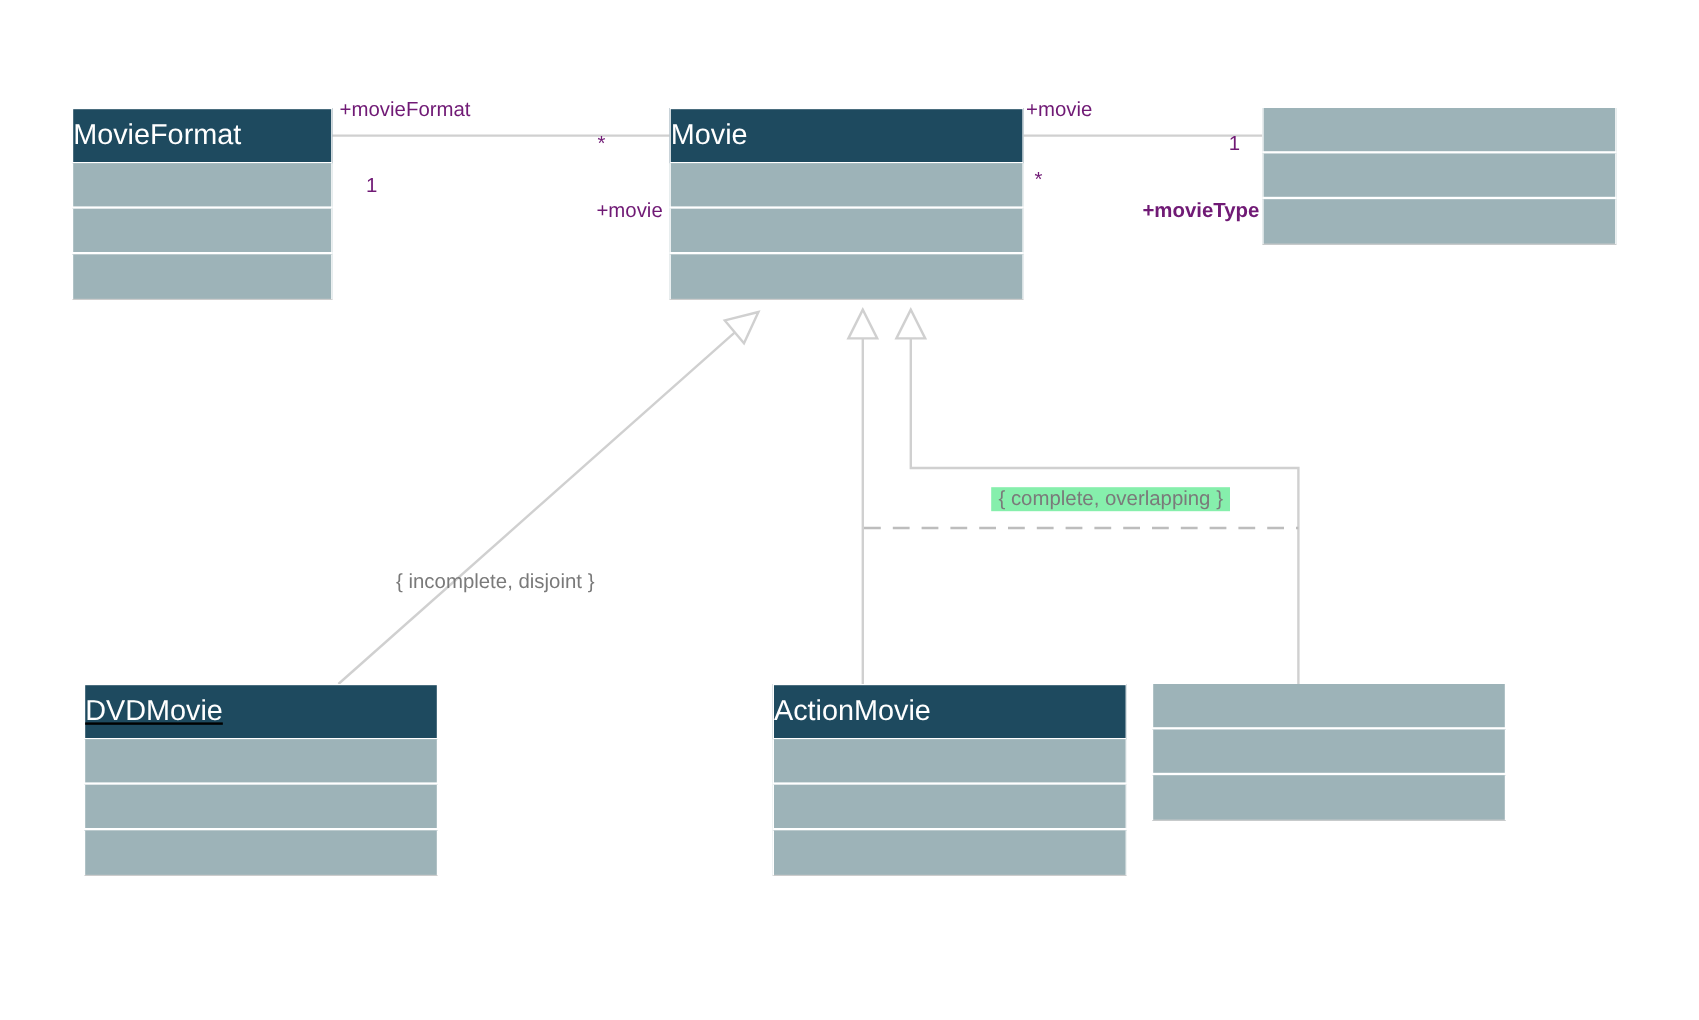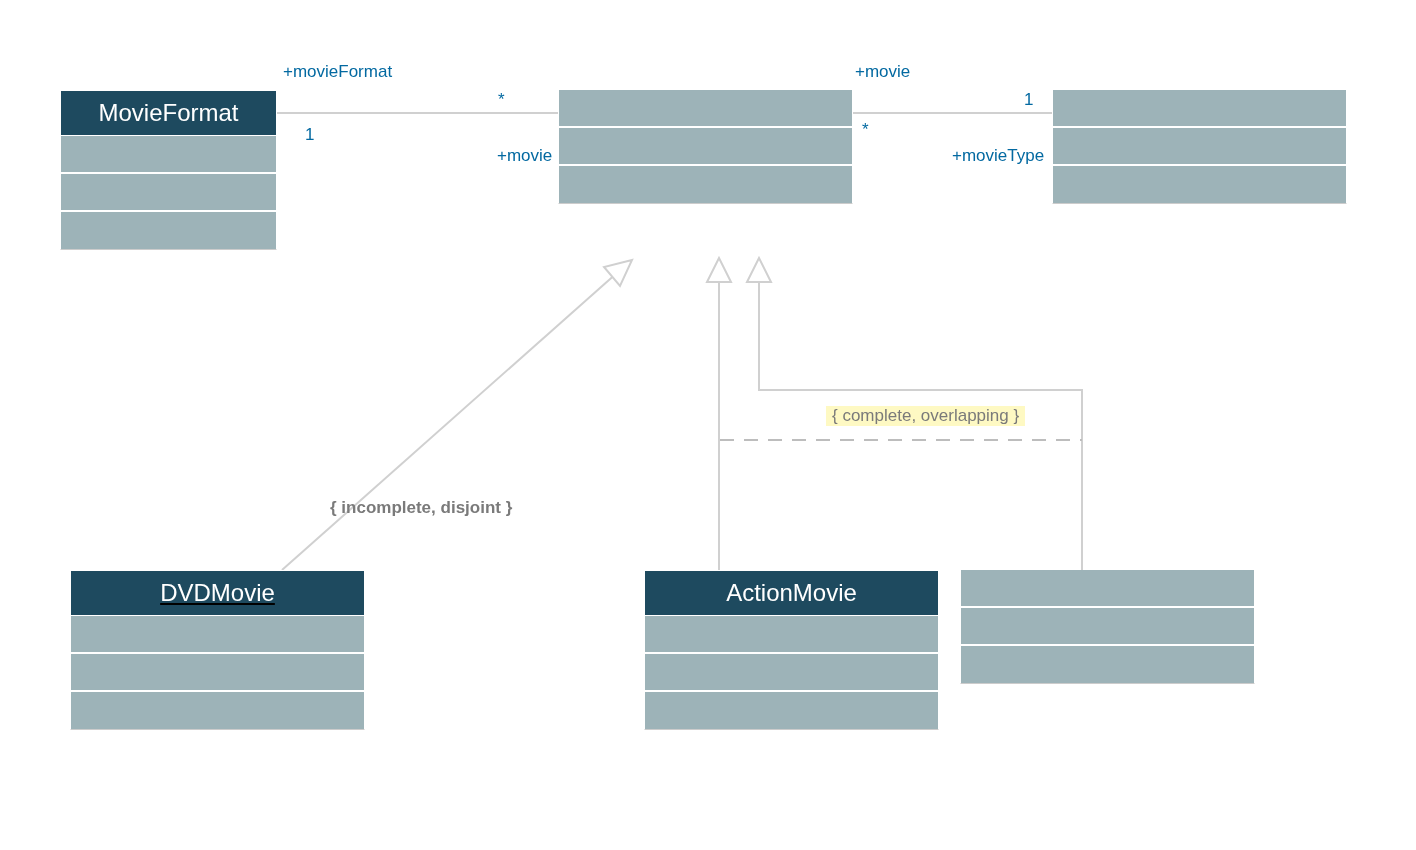--- a/index.html
+++ b/index.html
@@ -14,41 +14,41 @@
   }
   .uml-class {
     position: absolute;
     box-sizing: border-box;
   }
   .uml-header {
     background: #1e4a5f;
     color: #ffffff;
     font-size: 24px;
     font-weight: 500;
-    text-align: center;
     padding: 8px 0;
     border: 1px solid #fff;
     box-sizing: border-box;
   }
   .uml-row {
     background: #9db3b8;
     height: 38px;
     border-left: 1px solid #fff;
     border-right: 1px solid #fff;
     border-bottom: 2px solid #fff;
     box-sizing: border-box;
   }
   .uml-row:last-child {
     border-bottom: 1px solid #ccc;
   }
   .label {
     position: absolute;
-    color: #0369a1;
+    color: #701a75;
     font-size: 17px;
     white-space: nowrap;
+    margin-top: 20px;
   }
   .constraint {
     position: absolute;
     color: #7a7a7a;
     font-size: 17px;
     white-space: nowrap;
   }
   svg.connectors {
     position: absolute;
     left: 0;
@@ -96,20 +96,21 @@
 </svg>
 
 <div class="uml-class" style="left:60px; top:90px; width:217px;">
   <div class="uml-header">MovieFormat</div>
   <div class="uml-row"></div>
   <div class="uml-row"></div>
   <div class="uml-row"></div>
 </div>
 
 <div class="uml-class" style="left:558px; top:90px; width:295px;">
+  <div class="uml-header">Movie</div>
   <div class="uml-row"></div>
   <div class="uml-row"></div>
   <div class="uml-row"></div>
 </div>
 
 <div class="uml-class" style="left:1052px; top:90px; width:295px;">
   <div class="uml-row"></div>
   <div class="uml-row"></div>
   <div class="uml-row"></div>
 </div>
@@ -133,18 +134,18 @@
   <div class="uml-row"></div>
   <div class="uml-row"></div>
 </div>
 
 <div class="label" style="left:283px; top:62px;">+movieFormat</div>
 <div class="label" style="left:497px; top:146px;">+movie</div>
 <div class="label" style="left:305px; top:125px;">1</div>
 <div class="label" style="left:498px; top:90px;">*</div>
 
 <div class="label" style="left:855px; top:62px;">+movie</div>
-<div class="label" style="left:952px; top:146px;">+movieType</div>
+<div class="label" style="left:952px; top:146px;font-weight:bold;">+movieType</div>
 <div class="label" style="left:862px; top:120px;">*</div>
 <div class="label" style="left:1024px; top:90px;">1</div>
 
-<div class="constraint" style="left:330px; top:498px;font-weight:bold;">{ incomplete, disjoint }</div>
-<div class="constraint" style="left:826px; top:406px; background:#fef9c3; padding:0 6px;">{ complete, overlapping }</div>
+<div class="constraint" style="left:330px; top:475px;">{ incomplete, disjoint }</div>
+<div class="constraint" style="left:826px; top:406px; background:#86efac; padding:0 6px;">{ complete, overlapping }</div>
 
 </body></html>

